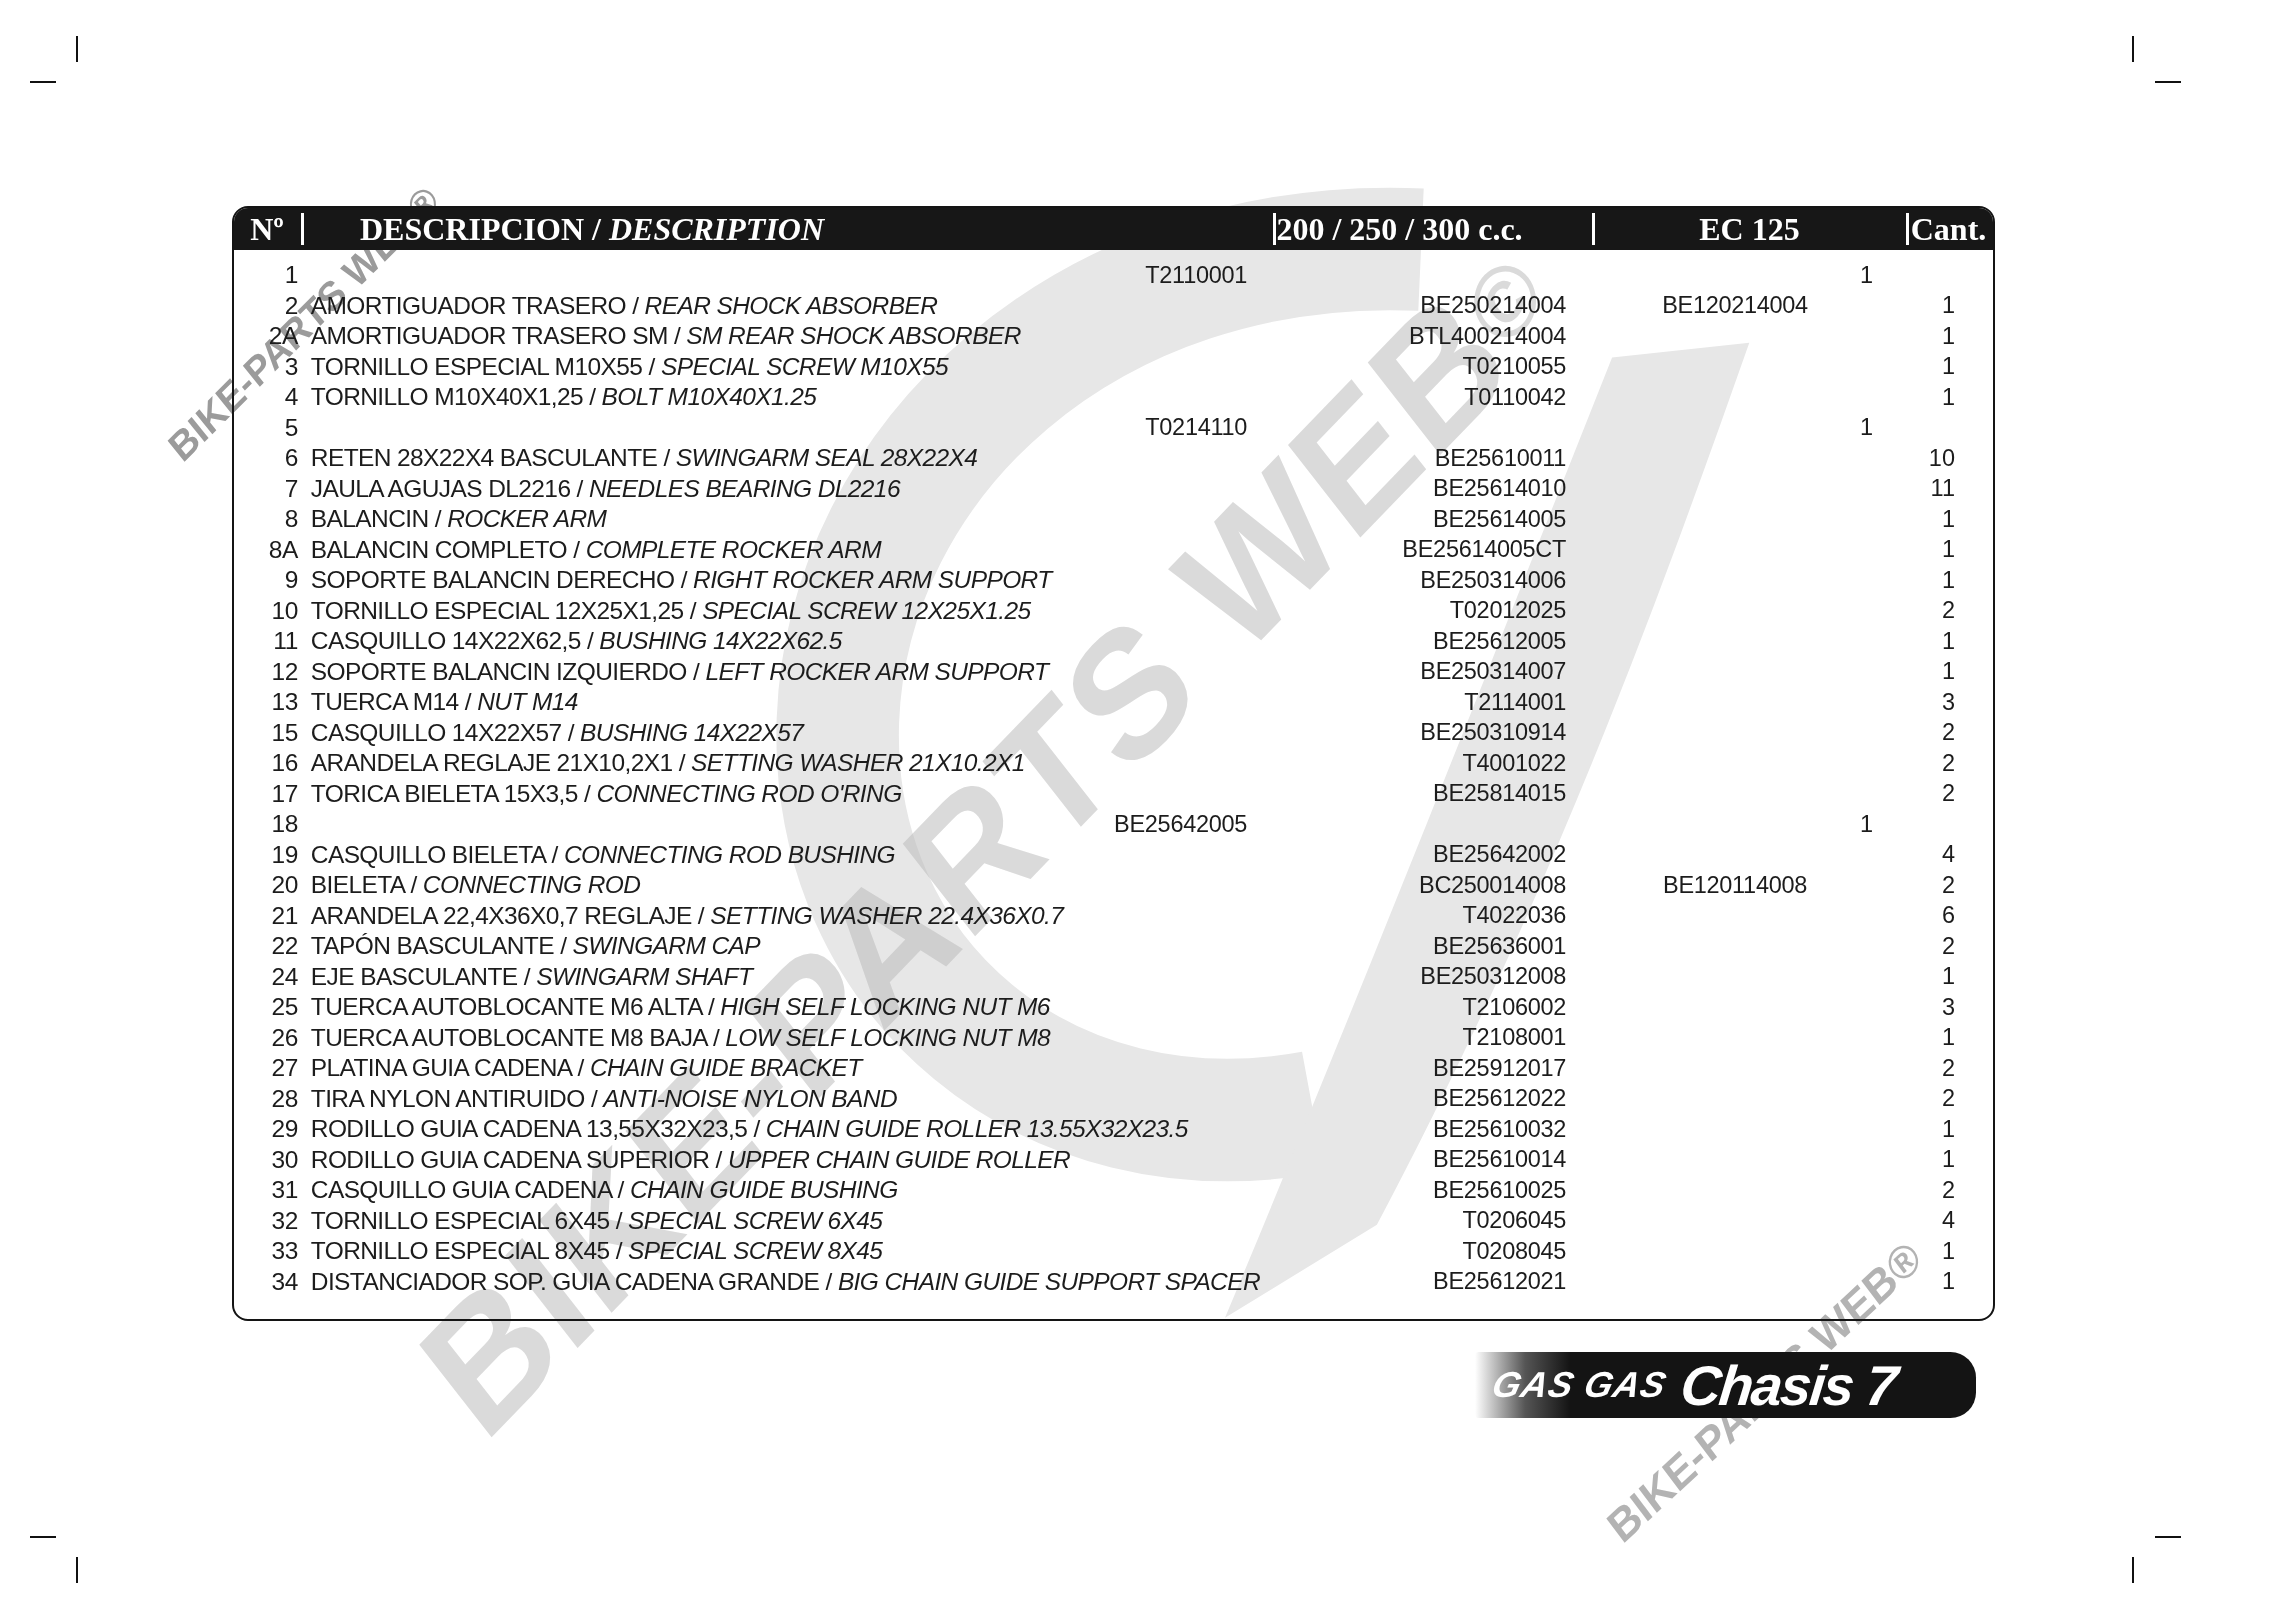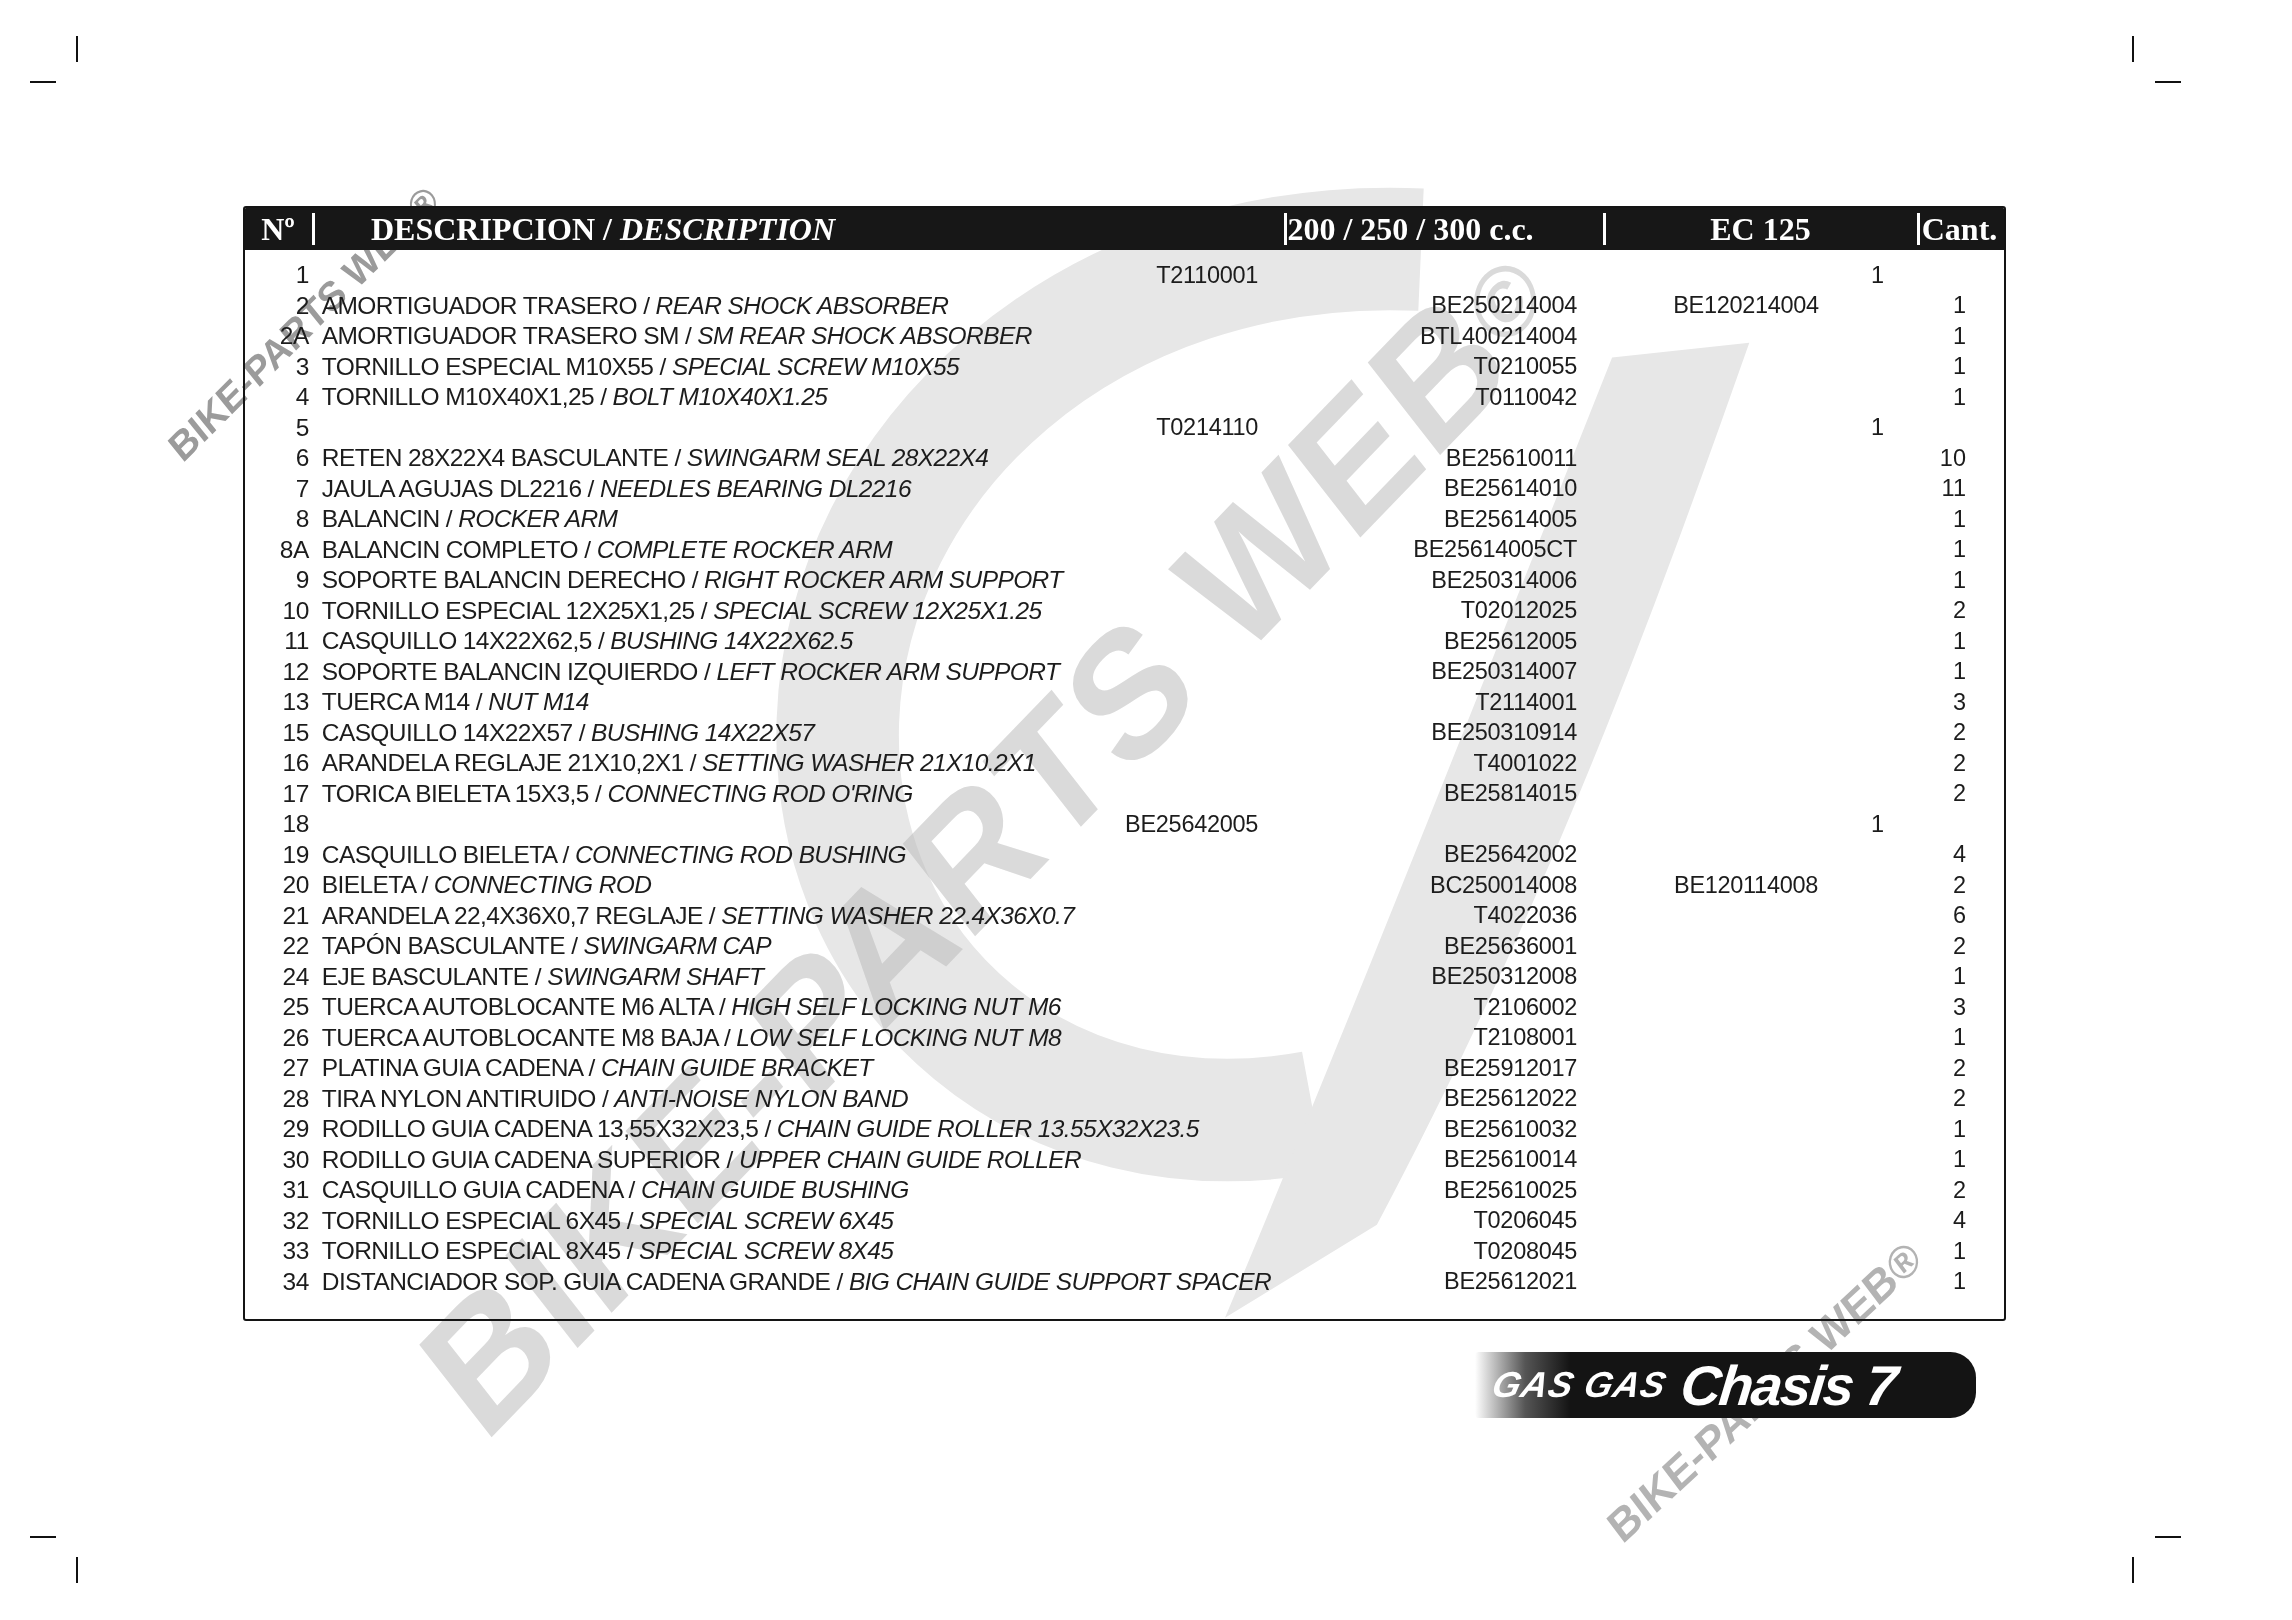--- a/index.html
+++ b/index.html
@@ -15,22 +15,22 @@
   .wm-box>span{white-space:nowrap;font-weight:bold;}
   .wm-big{left:323px;top:225px;width:1333px;height:1225px;}
   .wm-big>span{transform:rotate(-46deg) skewX(-8deg);font-size:169px;color:#bcbcbc;opacity:.55;letter-spacing:2px;}
   .wm-big .csym{font-size:94px;vertical-align:27.4px;}
   .wm-tl{left:147px;top:157px;width:314px;height:333px;}
   .wm-tl>span{transform:rotate(-45deg) skewX(-6deg);font-size:39px;color:#8a8a8a;opacity:.85;}
   .wm-br{left:1568px;top:1230px;width:392px;height:323px;}
   .wm-br>span{transform:rotate(-43deg) skewX(-6deg);font-size:44px;color:#949494;opacity:.7;}
 
   
-  .parts-table{position:absolute;left:243px;top:206px;width:1763px;height:1115px;
-    border:2.9px solid #141414;border-radius:3px;z-index:2;box-sizing:border-box;overflow:hidden;
+  .parts-table{position:absolute;left:232px;top:206px;width:1763px;height:1115px;
+    border:2.9px solid #141414;border-radius:16px;z-index:2;box-sizing:border-box;overflow:hidden;
     background:transparent;}
   .thead{position:relative;height:42px;background:#171717;color:#fff;
     font-family:"Liberation Serif", serif;font-weight:bold;font-size:32px;}
   .th{position:absolute;top:0;height:42px;display:flex;align-items:center;}
   .th-num{left:0;width:66px;justify-content:center;}
   .th-desc{left:86px;margin-left:40px;}
   .th-desc .it{font-style:italic;}
   .th-engines{left:1039px;width:253px;justify-content:center;}
   .th-ec125{left:1358px;width:315px;justify-content:center;}
   .th-qty{left:1672px;width:85px;justify-content:center;}

